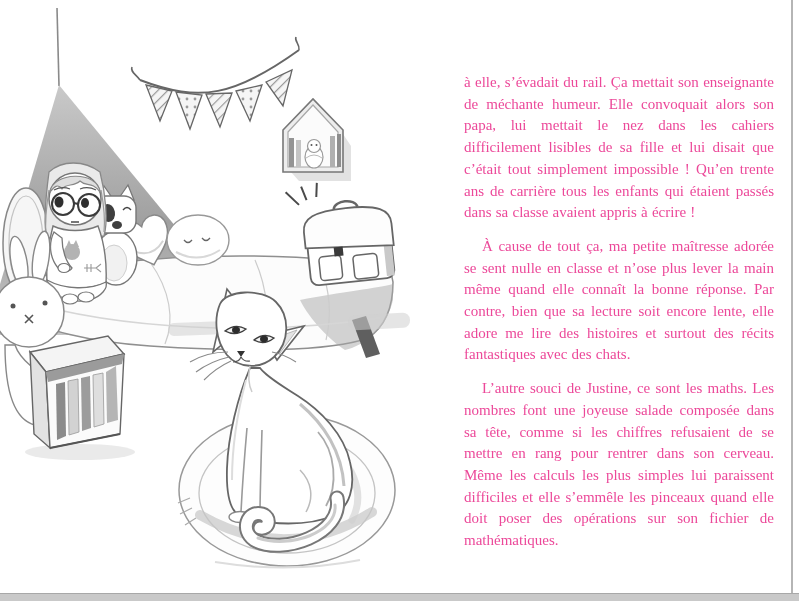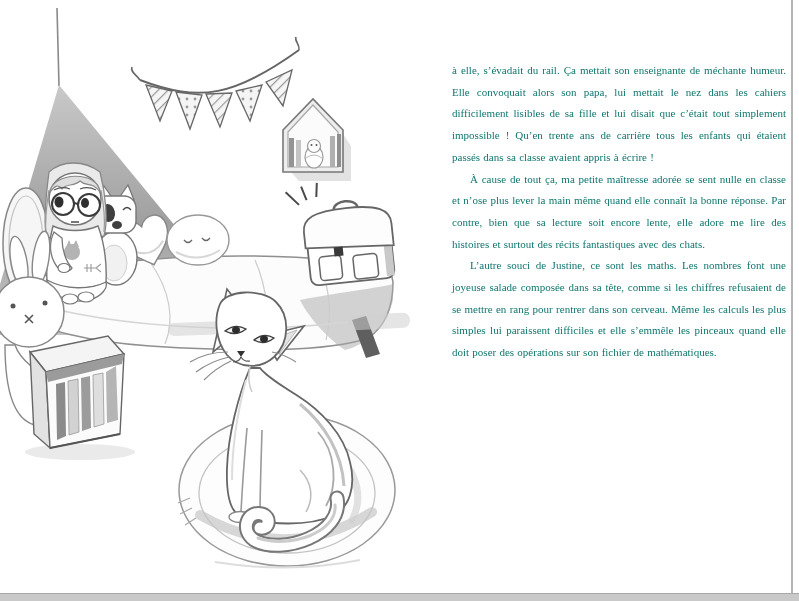--- a/index.html
+++ b/index.html
@@ -4,22 +4,22 @@
 <style>
   html,body{margin:0;padding:0;background:#ffffff;}
   .screen{
     position:relative;width:799px;height:601px;background:#ffffff;overflow:hidden;
     font-family:"Liberation Serif","DejaVu Serif",serif;
   }
   .left-page{position:absolute;left:0;top:0;width:430px;height:601px;}
   .left-page svg{display:block;}
   .right-page{position:absolute;left:452px;top:60px;width:334px;}
   .right-page p{
-    margin:0;font-size:11px;line-height:21.7px;text-align:justify;
-    color:#0f766e;hyphens:auto;-webkit-hyphens:auto;word-spacing:0.5px;
+    margin:12px;font-size:15px;line-height:21.7px;text-align:justify;
+    color:#ec4899;hyphens:auto;-webkit-hyphens:auto;word-spacing:0.5px;
   }
   .right-page p.indent{text-indent:18px;}
   .page-number{
     position:absolute;left:452px;top:568px;width:290px;text-align:center;
     font-size:12.5px;color:#4a4a4a;letter-spacing:0.5px;
   }
   .window-right-edge{position:absolute;left:791px;top:0;width:2px;height:593px;background:#b5b5b5;}
   .window-bottom-edge{position:absolute;left:0;top:593px;width:799px;height:8px;background:#c9c9c9;border-top:1px solid #a8a8a8;box-sizing:border-box;}
 </style>
 </head>

